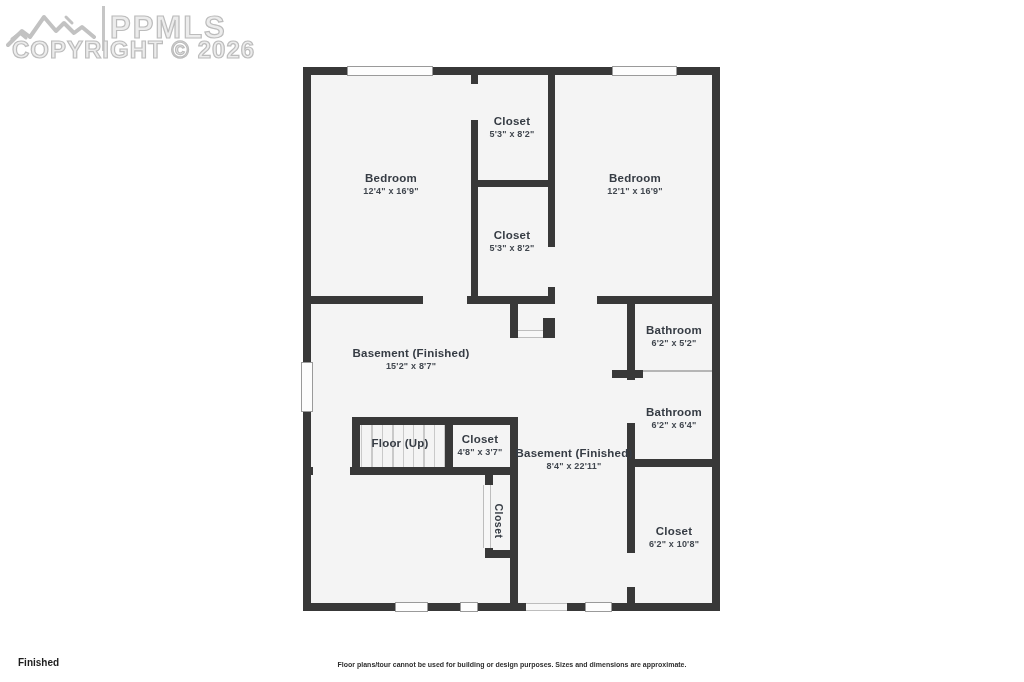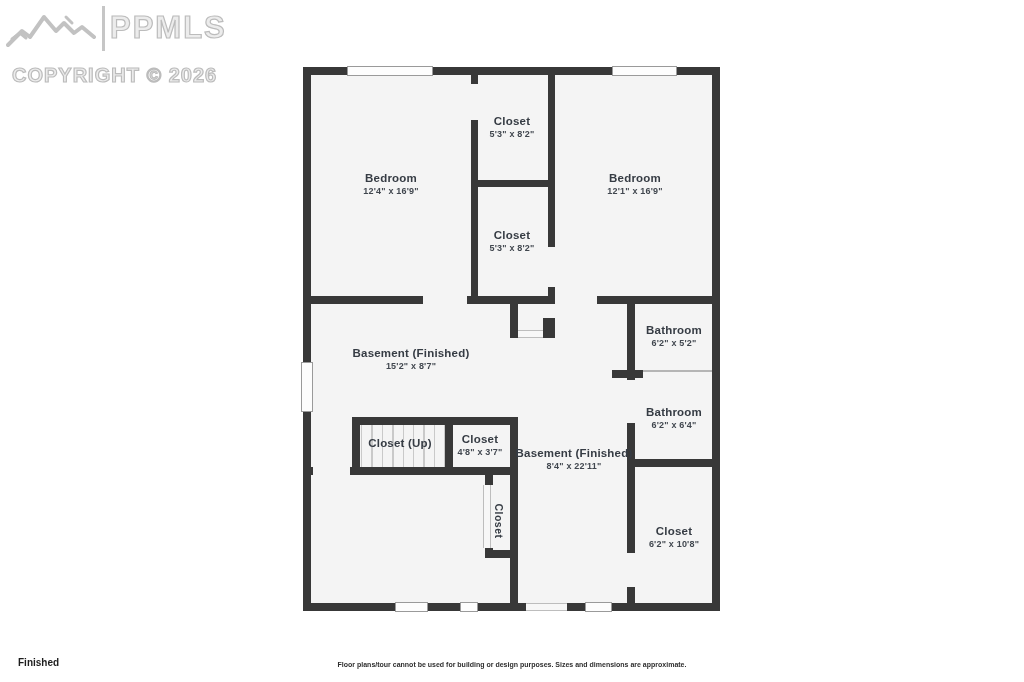--- a/index.html
+++ b/index.html
@@ -11,21 +11,21 @@
   .open-h{position:absolute;background:#f7f7f7;border-top:1px solid #bdbdbd;border-bottom:1px solid #bdbdbd;box-sizing:border-box;}
   .open-v{position:absolute;background:#f7f7f7;border-left:1px solid #bdbdbd;border-right:1px solid #bdbdbd;box-sizing:border-box;}
   .thinline{position:absolute;background:#b5b5b5;}
   .treads{position:absolute;background:repeating-linear-gradient(90deg,#c9c9c9 0 1.5px,transparent 1.5px 10.4px);}
   .room-label{position:absolute;transform:translate(-50%,-50%);text-align:center;color:#363c44;white-space:nowrap;line-height:1.15;}
   .room-label .t{font-size:11.5px;font-weight:700;letter-spacing:.2px;}
   .room-label .d{font-size:9px;font-weight:600;color:#41474f;margin-top:1px;letter-spacing:.2px;}
   .room-label.vert .t{writing-mode:vertical-rl;font-size:10.5px;letter-spacing:.5px;}
   .wm{position:absolute;color:#ececec;-webkit-text-stroke:1.2px #bcbcbc;font-weight:800;}
   .wm-brand{left:110px;top:10px;font-size:31px;letter-spacing:2px;}
-  .wm-copy{left:12px;top:36px;font-size:20px;letter-spacing:1px;margin-top:28px;}
+  .wm-copy{left:12px;top:36px;font-size:24px;letter-spacing:1px;}
   .wm-divider{position:absolute;left:102px;top:6px;width:3px;height:45px;background:#c6c6c6;}
   .wm-mark{position:absolute;left:6px;top:3px;}
   .floor-label{position:absolute;left:18px;top:657px;font-size:10px;font-weight:700;color:#1d1d1d;}
   .disclaimer{position:absolute;left:512px;top:661px;transform:translateX(-50%);font-size:7px;font-weight:600;color:#2e2e2e;white-space:nowrap;}
 </style>
 </head>
 <body>
 
 <div id="stage">
 
@@ -118,21 +118,21 @@
   </div>
   <div class="room-label" style="left:674px;top:336px;">
     <div class="t">Bathroom</div>
     <div class="d">6'2" x 5'2"</div>
   </div>
   <div class="room-label" style="left:674px;top:418px;">
     <div class="t">Bathroom</div>
     <div class="d">6'2" x 6'4"</div>
   </div>
   <div class="room-label" style="left:400px;top:444px;">
-    <div class="t">Closet (Up)</div>
+    <div class="t">Floor (Up)</div>
   </div>
   <div class="room-label" style="left:480px;top:445px;">
     <div class="t">Closet</div>
     <div class="d">4'8" x 3'7"</div>
   </div>
   <div class="room-label" style="left:574px;top:459px;">
     <div class="t">Basement (Finished)</div>
     <div class="d">8'4" x 22'11"</div>
   </div>
   <div class="room-label" style="left:674px;top:537px;">

